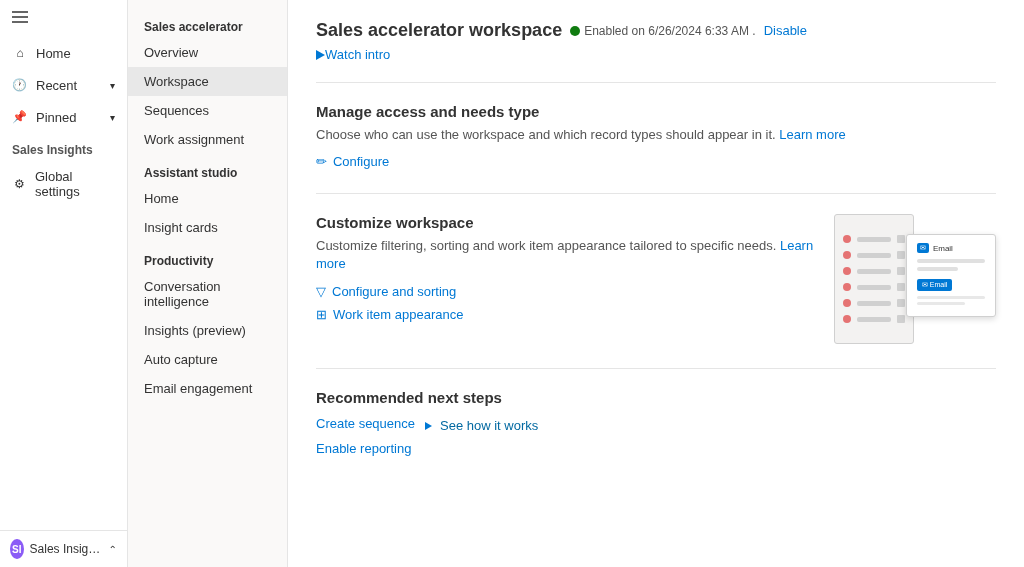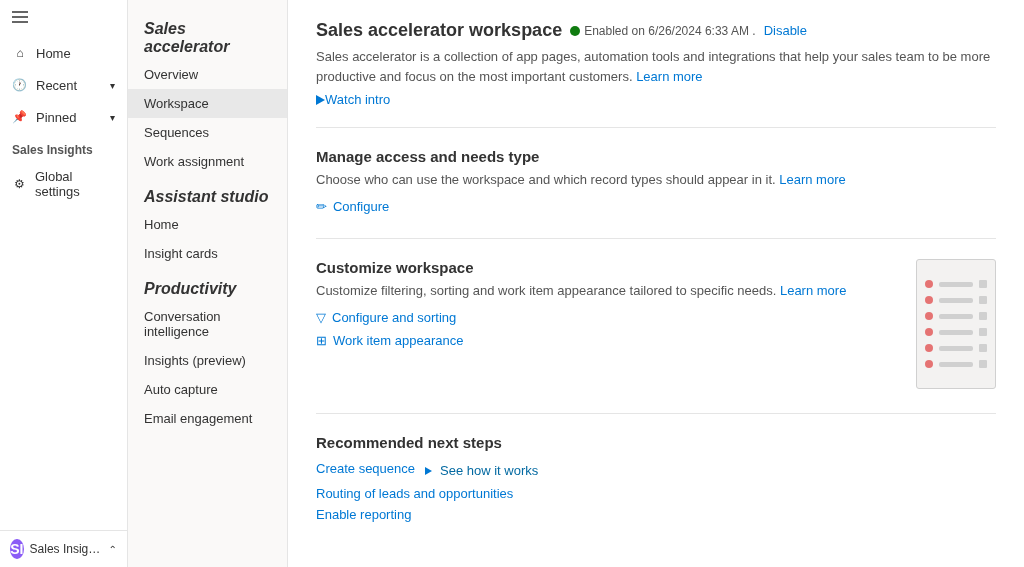--- a/index.html
+++ b/index.html
@@ -6,25 +6,25 @@
     body { font-family: 'Segoe UI', Arial, sans-serif; font-size: 13px; color: #333; display: flex; height: 567px; overflow: hidden; background: #fff; }
 
     
     .left-nav { width: 128px; background: #fff; border-right: 1px solid #e5e5e5; display: flex; flex-direction: column; height: 100%; }
     .nav-hamburger { padding: 10px 12px; cursor: pointer; }
     .nav-item { display: flex; align-items: center; gap: 8px; padding: 8px 12px; cursor: pointer; color: #333; font-size: 13px; }
     .nav-item .icon { width: 16px; height: 16px; display: flex; align-items: center; justify-content: center; font-size: 12px; }
     .nav-item .chevron { margin-left: auto; font-size: 10px; }
     .nav-section-label { padding: 10px 12px 4px; font-size: 12px; font-weight: 600; color: #555; }
     .nav-bottom { margin-top: auto; border-top: 1px solid #e5e5e5; padding: 8px 10px; display: flex; align-items: center; gap: 6px; cursor: pointer; }
-    .nav-bottom-avatar { width: 20px; height: 20px; background: #8b5cf6; color: #fff; border-radius: 50%; display: flex; align-items: center; justify-content: center; font-size: 14px; font-weight: 600; }
+    .nav-bottom-avatar { width: 20px; height: 20px; background: #8b5cf6; color: #fff; border-radius: 50%; display: flex; align-items: center; justify-content: center; font-size: 10px; font-weight: 600; }
 
     
     .mid-nav { width: 160px; background: #faf9f8; border-right: 1px solid #e5e5e5; height: 100%; overflow-y: auto; padding: 8px 0; }
-    .mid-nav-section { font-size: 16px; font-weight: 700; color: #333; padding: 12px 16px 4px; font-style: italic; }
+    .mid-nav-section { font-size: 12px; font-weight: 700; color: #333; padding: 12px 16px 4px; }
     .mid-nav-item { padding: 7px 16px; cursor: pointer; font-size: 13px; color: #333; display: block; }
     .mid-nav-item.active { background: #e8e8e8; font-weight: 500; }
 
     
     .main-content { flex: 1; overflow-y: auto; padding: 20px 28px; }
 
     .page-header { display: flex; align-items: center; gap: 8px; margin-bottom: 6px; flex-wrap: wrap; }
     .page-title { font-size: 18px; font-weight: 600; color: #333; }
     .status-badge { display: flex; align-items: center; gap: 4px; font-size: 12px; color: #555; }
     .status-dot { width: 10px; height: 10px; background: #107c10; border-radius: 50%; display: inline-block; }
@@ -132,24 +132,20 @@
 
   <div class="page-header">
     <span class="page-title">Sales accelerator workspace</span>
     <div class="status-badge">
       <span class="status-dot"></span>
       <span>Enabled on 6/26/2024 6:33 AM .</span>
     </div>
     <a class="disable-link">Disable</a>
   </div>
 
-  <p class="page-description">
-    <span>Sales accelerator is a collection of app pages, automation tools and integrations that help your sales team to be more productive and focus on the most important customers.</span>
-    <a class="learn-more">Learn more</a>
-  </p>
 
   <div class="watch-intro">
     <span class="play-icon"></span>
     <span>Watch intro</span>
   </div>
 
   <hr class="section-divider">
 
   <div class="section">
     <div class="section-title">Manage access and needs type</div>
@@ -209,31 +205,41 @@
             <div class="preview-dot" style="background:#e57373;"></div>
             <div class="preview-line"></div>
             <div class="preview-check"></div>
           </div>
         <div class="preview-dot-row">
             <div class="preview-dot" style="background:#e57373;"></div>
             <div class="preview-line"></div>
             <div class="preview-check"></div>
           </div>
       </div>
+      <div class="preview-email">
+        <div class="email-header">
+          <span class="email-icon-box">✉</span>
+          <span class="email-label">Email</span>
+        </div>
+        <div class="email-line"></div>
+        <div class="email-line short"></div>
+        <div class="email-btn">✉ Email</div>
+        <div class="email-line-2"></div>
+        <div class="email-line-2" style="width:70%;"></div>
+      </div>
     </div>
   </div>
 
   <hr class="section-divider">
 
   <div class="section">
     <div class="next-steps-title">Recommended next steps</div>
     <div class="step-row">
       <a class="next-step-link" style="margin-bottom:4px;">Create sequence</a>
       <div class="see-how">
         <span class="small-play"></span>
         <span>See how it works</span>
       </div>
     </div>
-    <a class="next-step-link">Routing of leads and opportunities</a>
     <a class="next-step-link">Enable reporting</a>
   </div>
 
 </div>
 
 </body></html>

